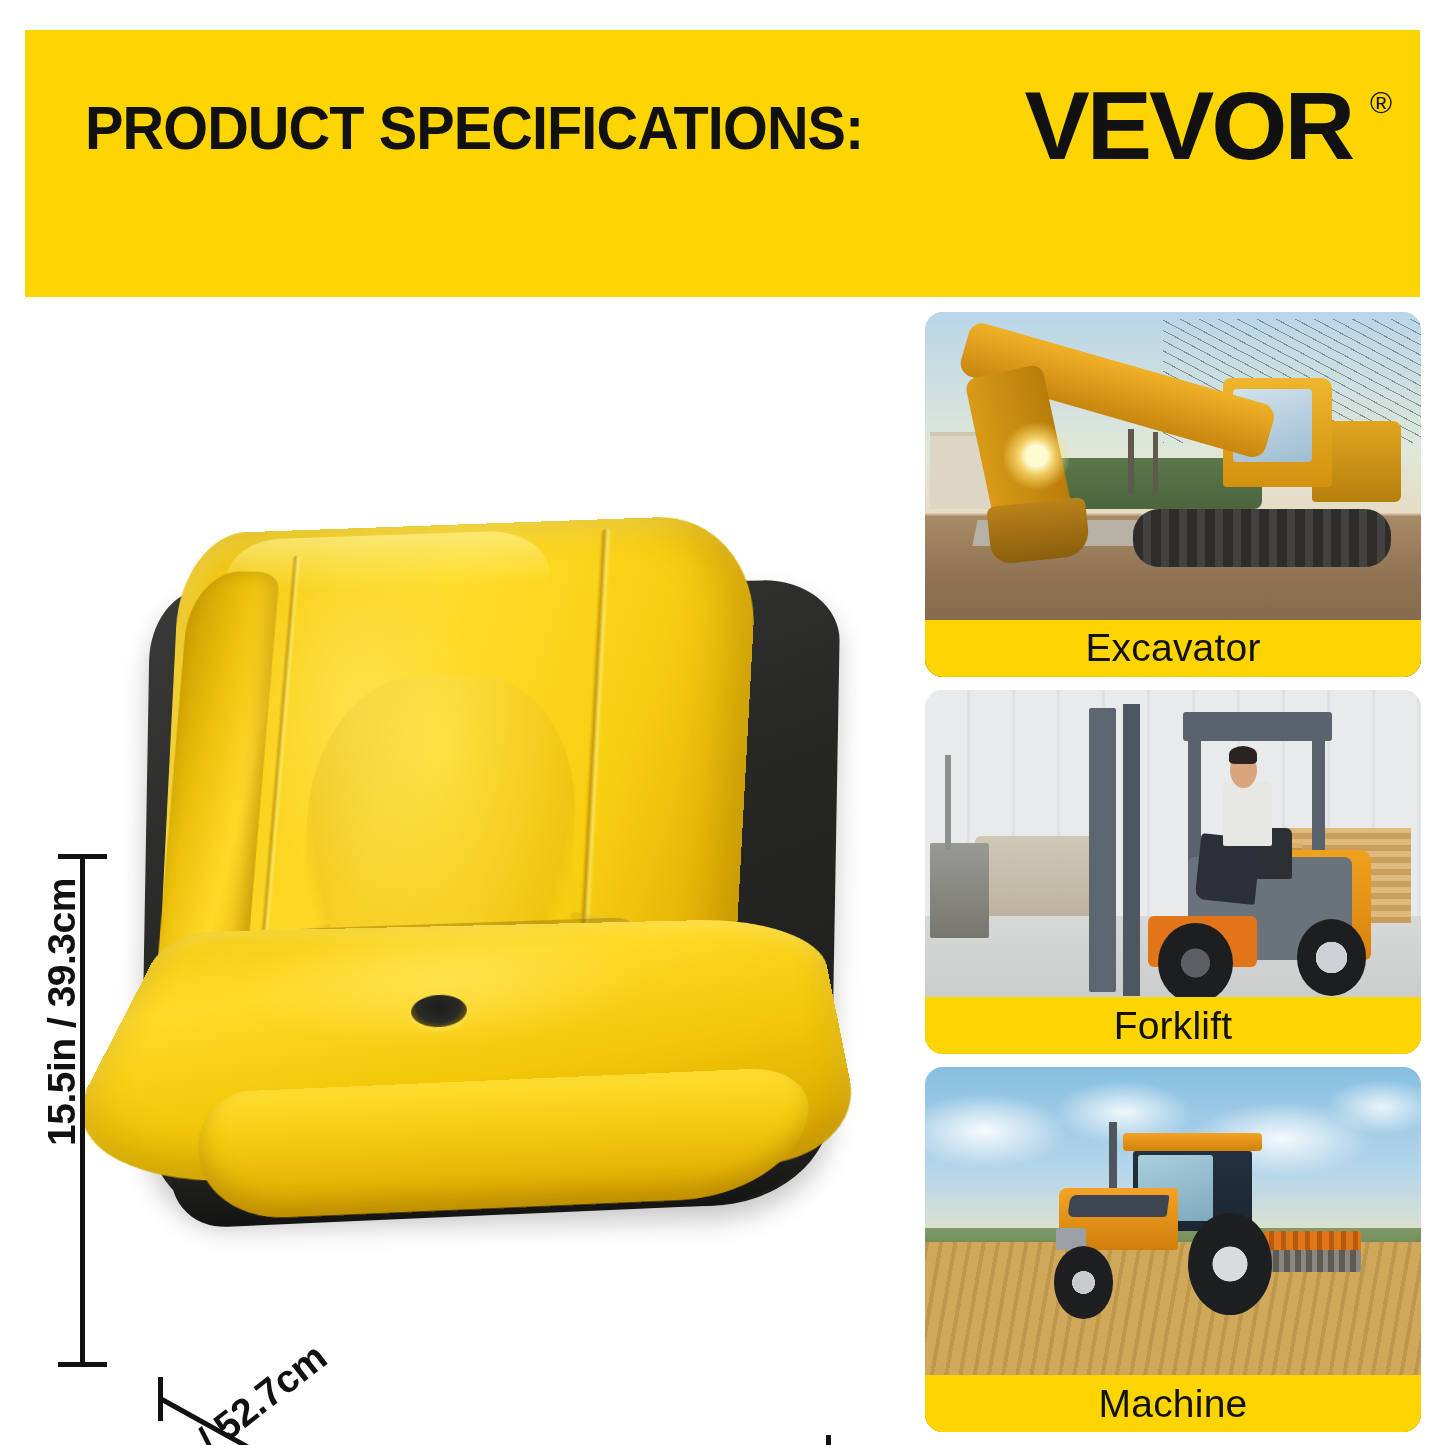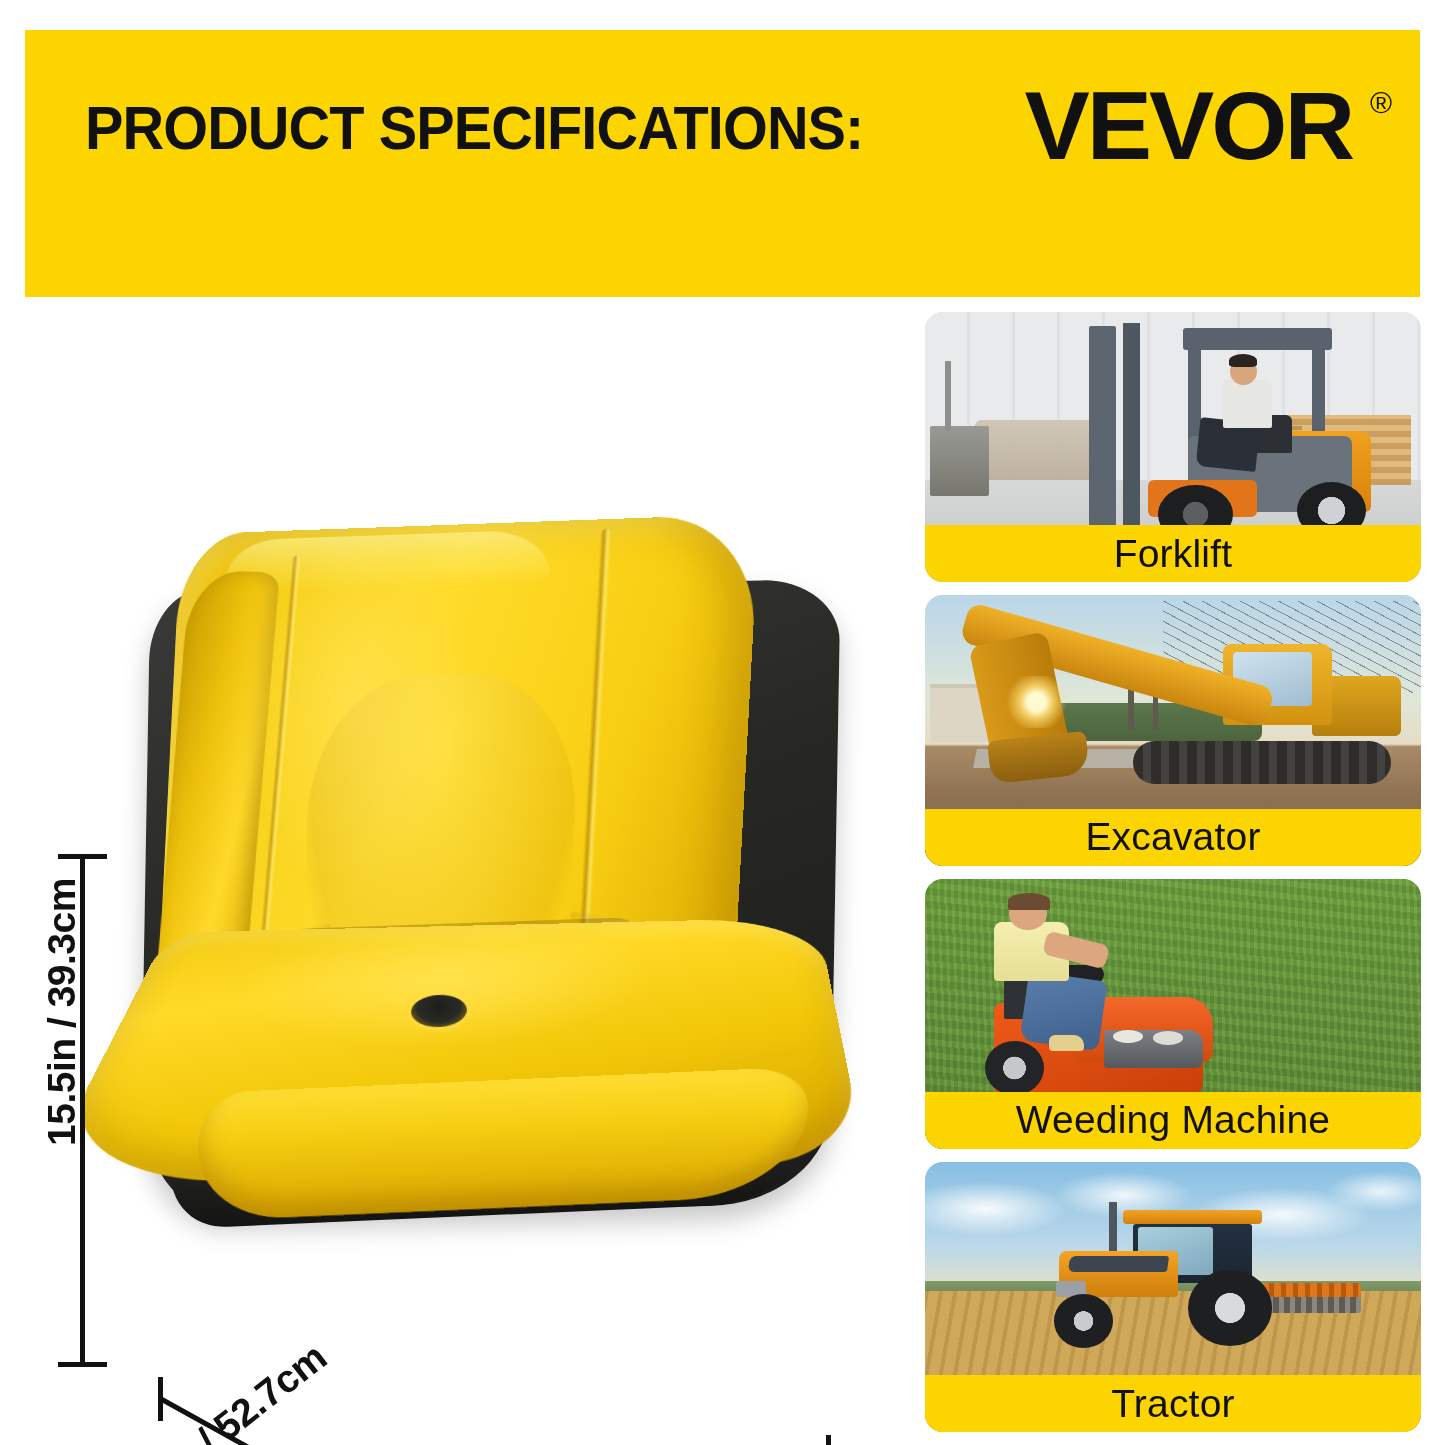--- a/index.html
+++ b/index.html
@@ -369,20 +369,41 @@
   <div class="dim-line" id="dim-d-cap"></div>
   <div id="dim-d-label">20.7in / 52.7cm</div>
 
   <div class="dim-line" id="dim-w-cap-r"></div>
 
 </div>
 
 <div id="use-cases">
 
   <div class="use-card">
+    <div class="card-photo ph-excavator">
+      <div class="ex-wires"></div>
+        <div class="ex-bld"></div>
+        <div class="ex-trees"></div>
+      <div class="ex-pole"></div>
+        <div class="ex-pole2"></div>
+      <div class="ex-ground"></div>
+        <div class="ex-road"></div>
+      <div class="ex-bodyr"></div>
+        <div class="ex-cab"></div>
+        <div class="ex-glass"></div>
+      <div class="ex-track"></div>
+      <div class="ex-boom"></div>
+        <div class="ex-boom2"></div>
+        <div class="ex-bucket"></div>
+      <div class="ex-sun"></div>
+    </div>
+    <div class="card-label">Excavator</div>
+  </div>
+
+  <div class="use-card">
     <div class="card-photo ph-forklift">
       <div class="fk-wall"></div>
         <div class="fk-floor"></div>
       <div class="fk-pallets"></div>
         <div class="fk-pallets2"></div>
         <div class="fk-debris"></div>
       <div class="fk-block"></div>
         <div class="fk-chain"></div>
       <div class="fk-mast"></div>
         <div class="fk-mast2"></div>
@@ -396,77 +417,35 @@
       <div class="fk-driver-legs"></div>
         <div class="fk-driver-body"></div>
       <div class="fk-driver-head"></div>
         <div class="fk-driver-hair"></div>
       <div class="fk-wheel1"></div>
         <div class="fk-wheel2"></div>
     </div>
     <div class="card-label">Forklift</div>
   </div>
 
-  <div class="use-card">
-    <div class="card-photo ph-excavator">
-      <div class="ex-wires"></div>
-        <div class="ex-bld"></div>
-        <div class="ex-trees"></div>
-      <div class="ex-pole"></div>
-        <div class="ex-pole2"></div>
-      <div class="ex-ground"></div>
-        <div class="ex-road"></div>
-      <div class="ex-bodyr"></div>
-        <div class="ex-cab"></div>
-        <div class="ex-glass"></div>
-      <div class="ex-track"></div>
-      <div class="ex-boom"></div>
-        <div class="ex-boom2"></div>
-        <div class="ex-bucket"></div>
-      <div class="ex-sun"></div>
-    </div>
-    <div class="card-label">Excavator</div>
-  </div>
-
-  <div class="use-card">
-    <div class="card-photo ph-weeding">
-      <div class="wd-grass"></div>
-      <div class="wd-wheelb"></div>
-      <div class="wd-body"></div>
-        <div class="wd-hood"></div>
-        <div class="wd-grille"></div>
-      <div class="wd-light"></div>
-        <div class="wd-light2"></div>
-      <div class="wd-seat"></div>
-        <div class="wd-wheeltop"></div>
-      <div class="wd-legs"></div>
-        <div class="wd-shoe"></div>
-      <div class="wd-shirt"></div>
-        <div class="wd-arm"></div>
-      <div class="wd-head"></div>
-        <div class="wd-hair"></div>
-      <div class="wd-wheelf"></div>
-    </div>
-    <div class="card-label">Weeding Machine</div>
-  </div>
 
   <div class="use-card">
     <div class="card-photo ph-tractor">
       <div class="tr-clouds"></div>
         <div class="tr-treeline"></div>
       <div class="tr-field"></div>
         <div class="tr-field2"></div>
       <div class="tr-harrow"></div>
         <div class="tr-harrowdisc"></div>
       <div class="tr-exh"></div>
         <div class="tr-cabroof"></div>
       <div class="tr-cab"></div>
         <div class="tr-glass"></div>
       <div class="tr-hood"></div>
         <div class="tr-stripe"></div>
         <div class="tr-grille"></div>
       <div class="tr-wheelb"></div>
         <div class="tr-wheelf"></div>
     </div>
-    <div class="card-label">Tractor</div>
+    <div class="card-label">Machine</div>
   </div>
 
 </div>
 
 </body></html>

